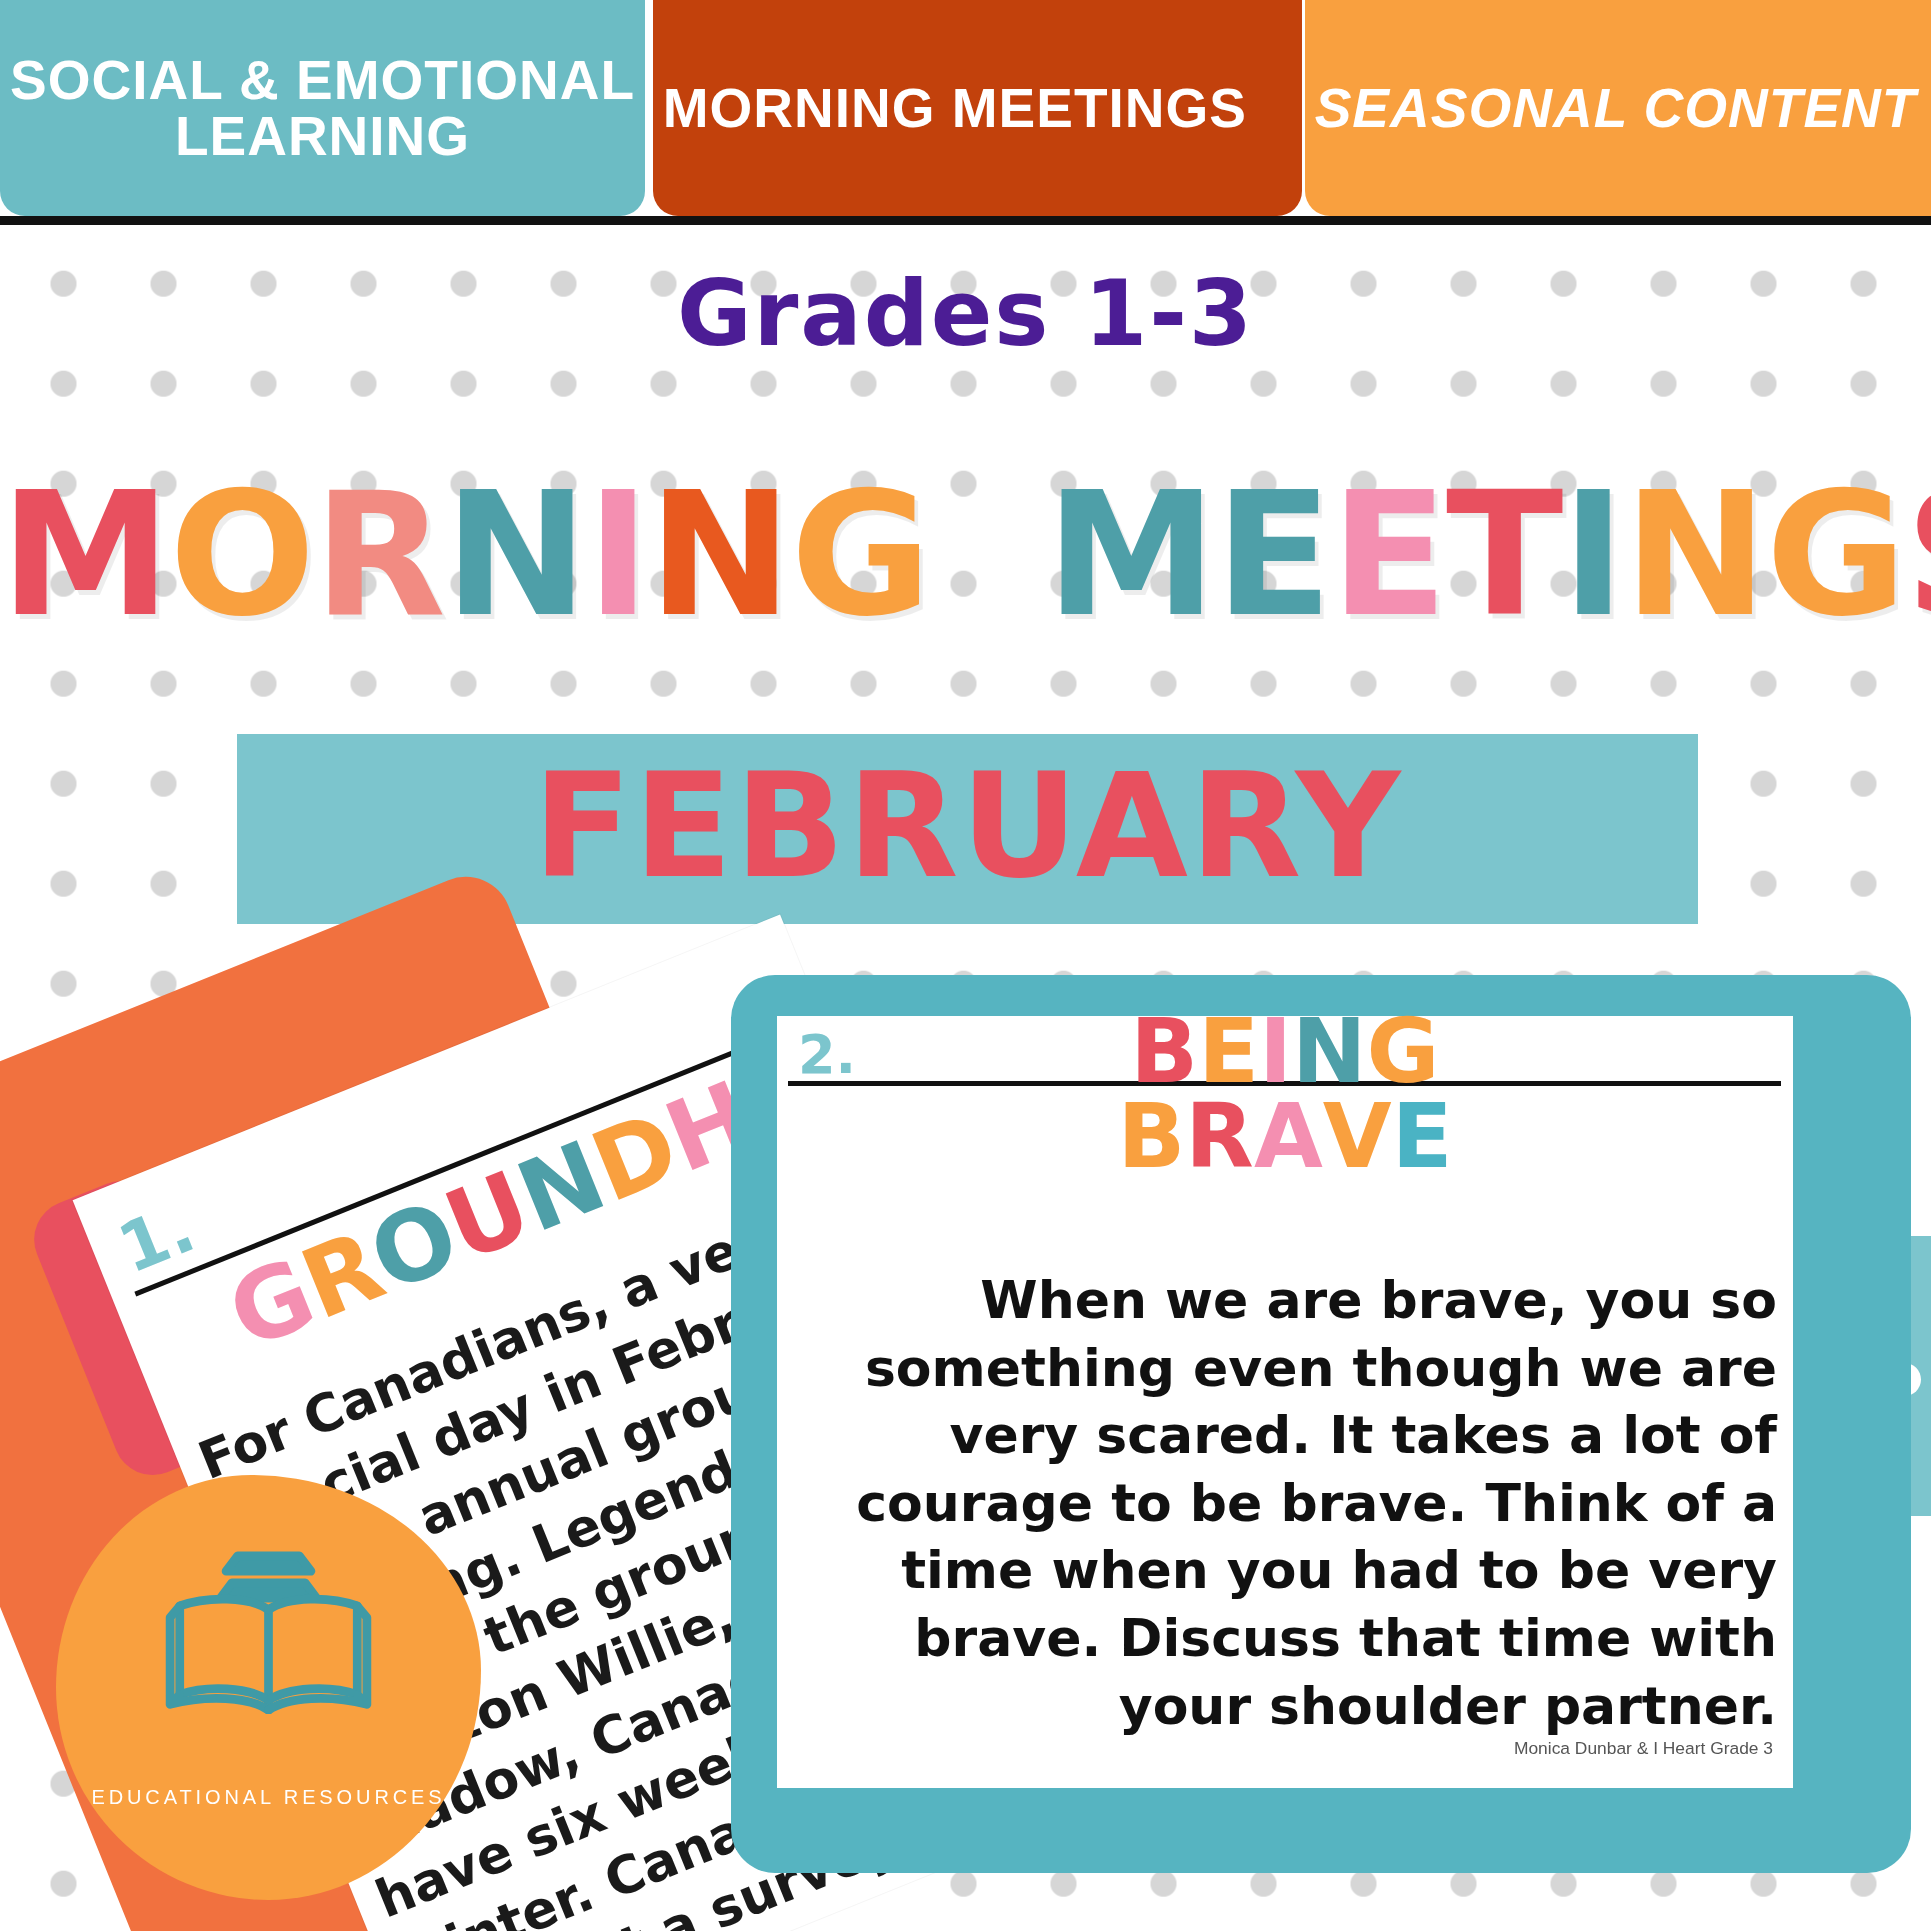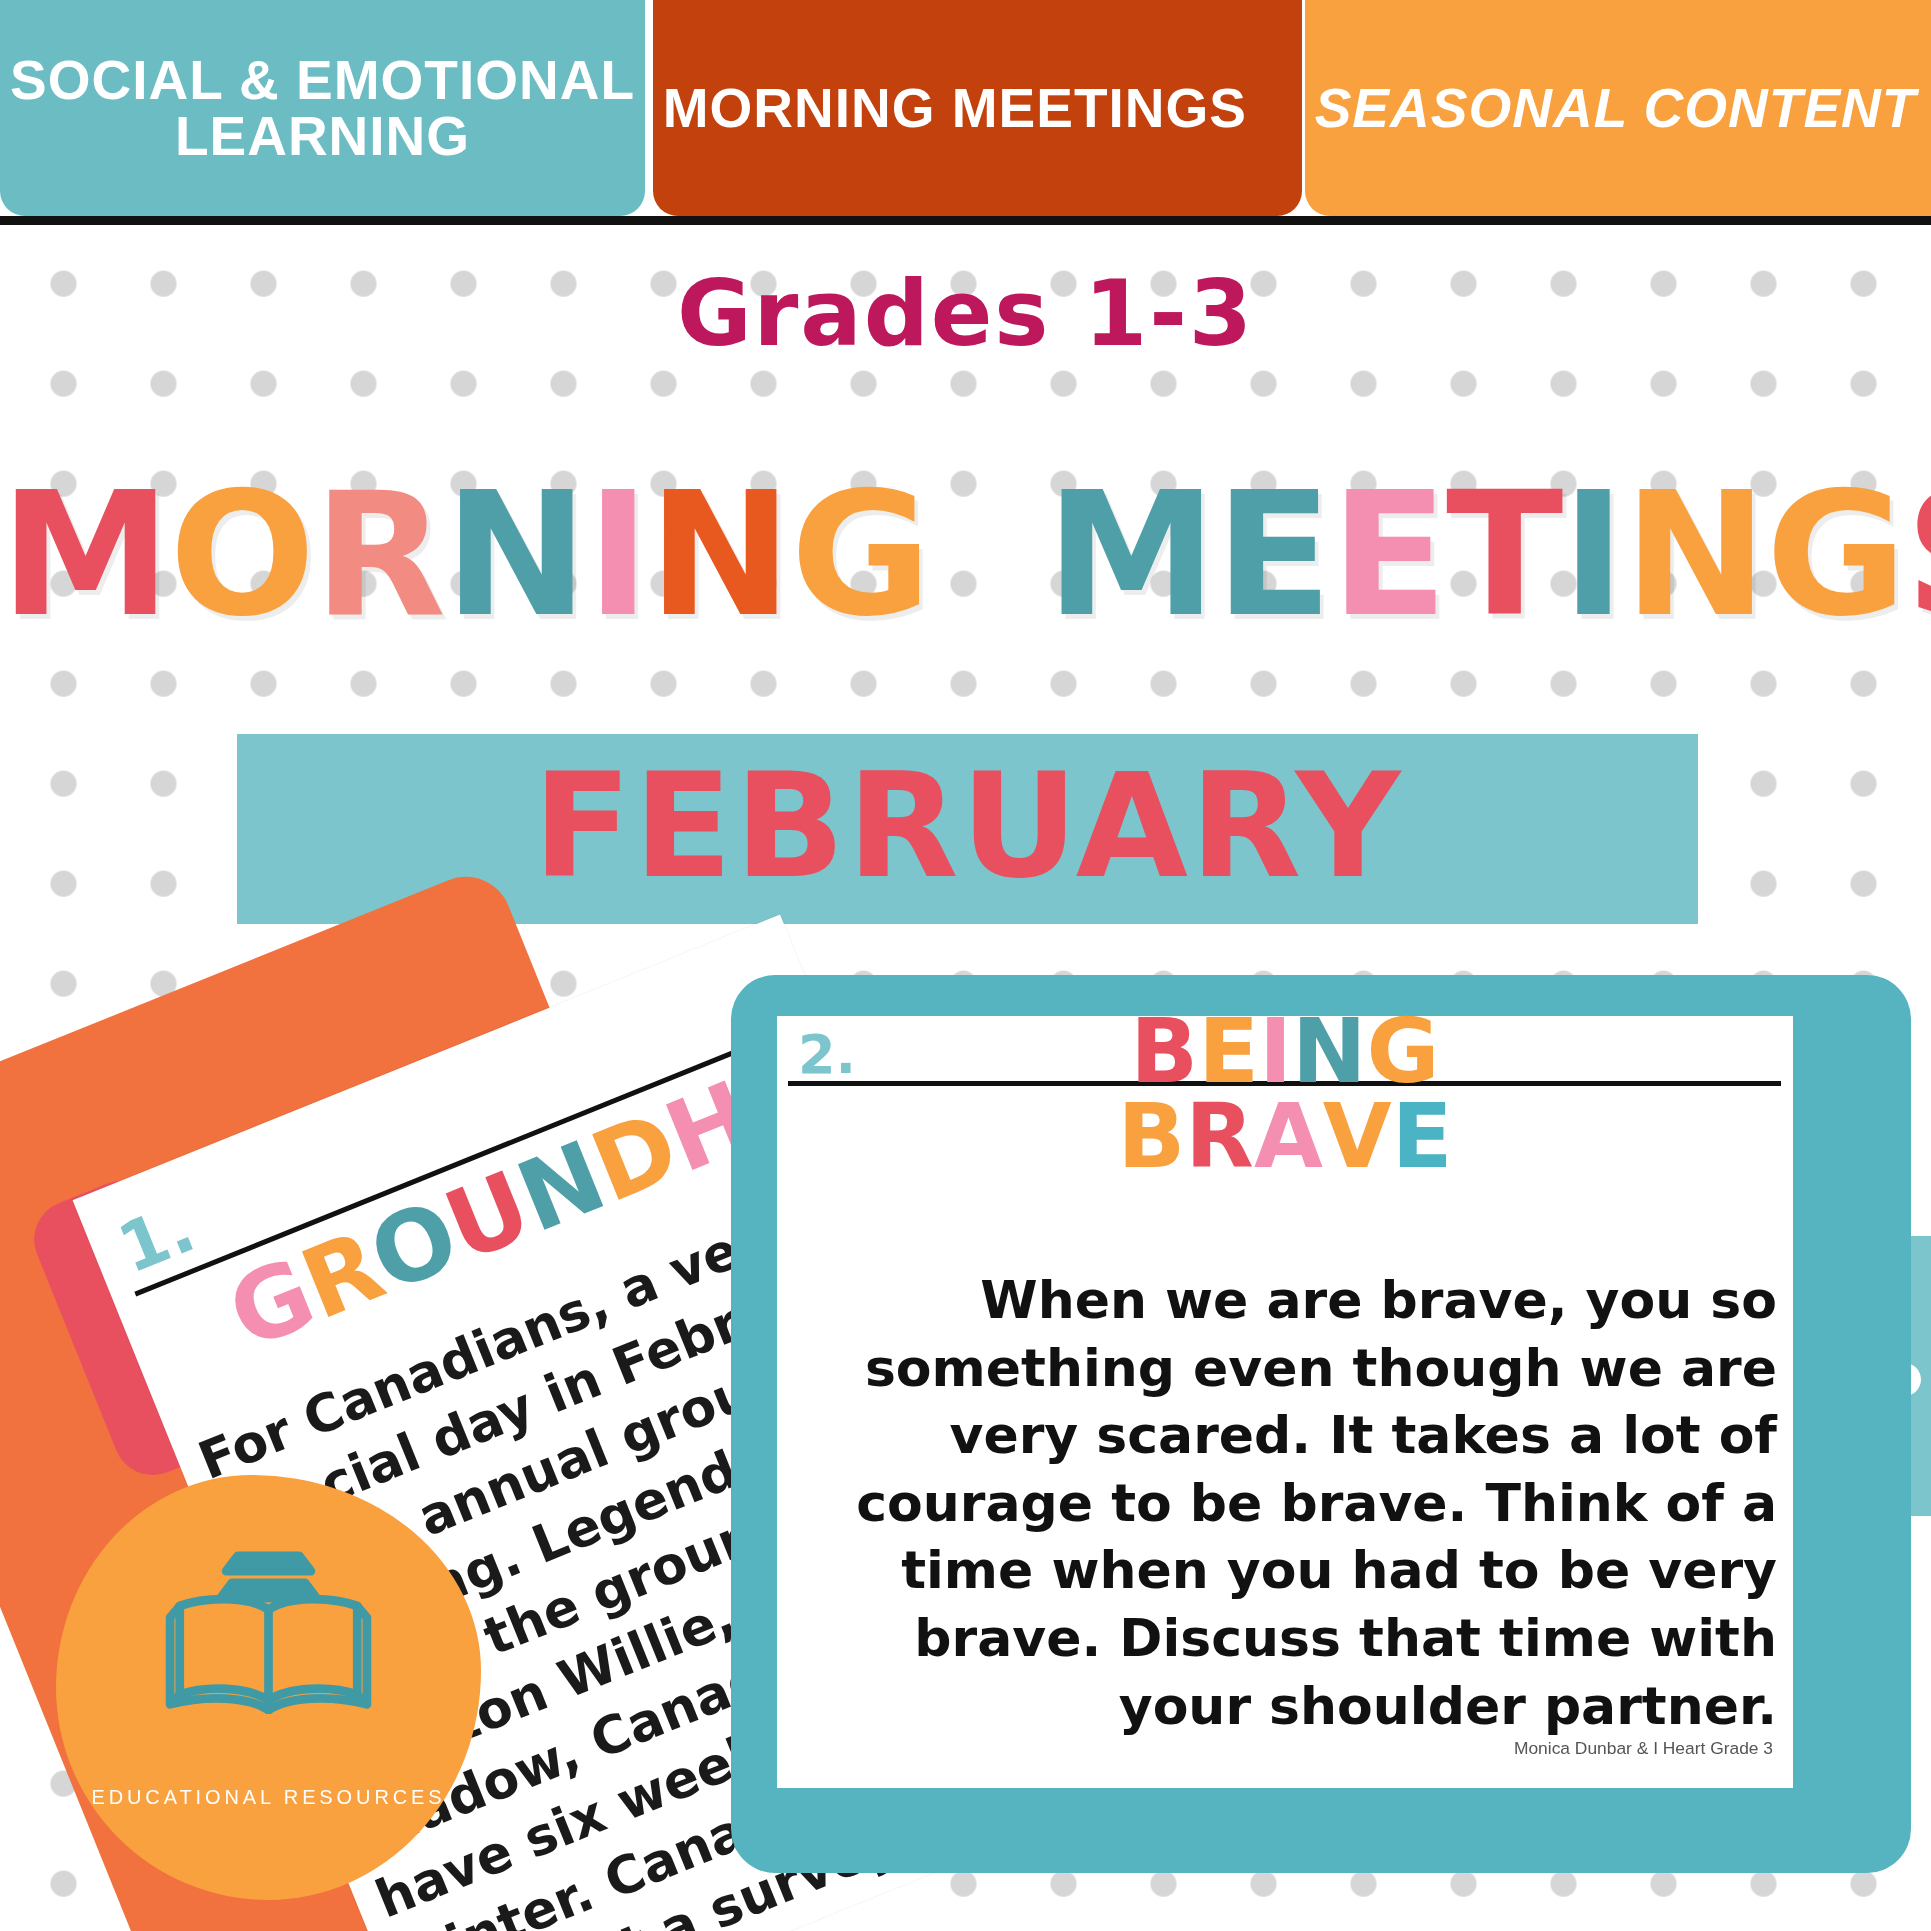--- a/index.html
+++ b/index.html
@@ -76,21 +76,21 @@
 
   
   .grades {
     position: absolute;
     left: 0;
     top: 261px;
     width: 1931px;
     text-align: center;
     font-size: 91px;
     font-weight: bold;
-    color: #be185d;
+    color: #4c1d95;
     letter-spacing: 1.9px;
     font-family: "DejaVu Sans", sans-serif;
   }
 
   
   .title {
     position: absolute;
     left: 0;
     top: 454px;
     width: 1931px;

